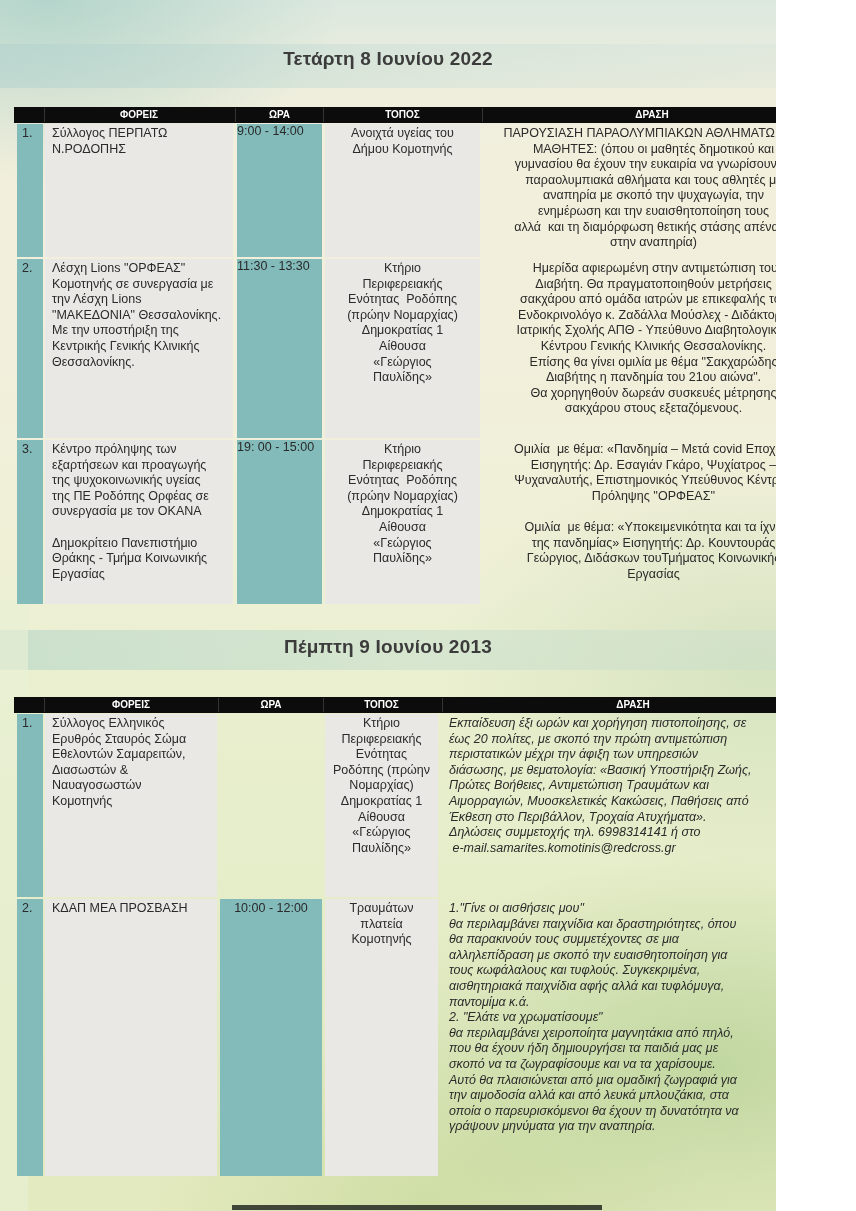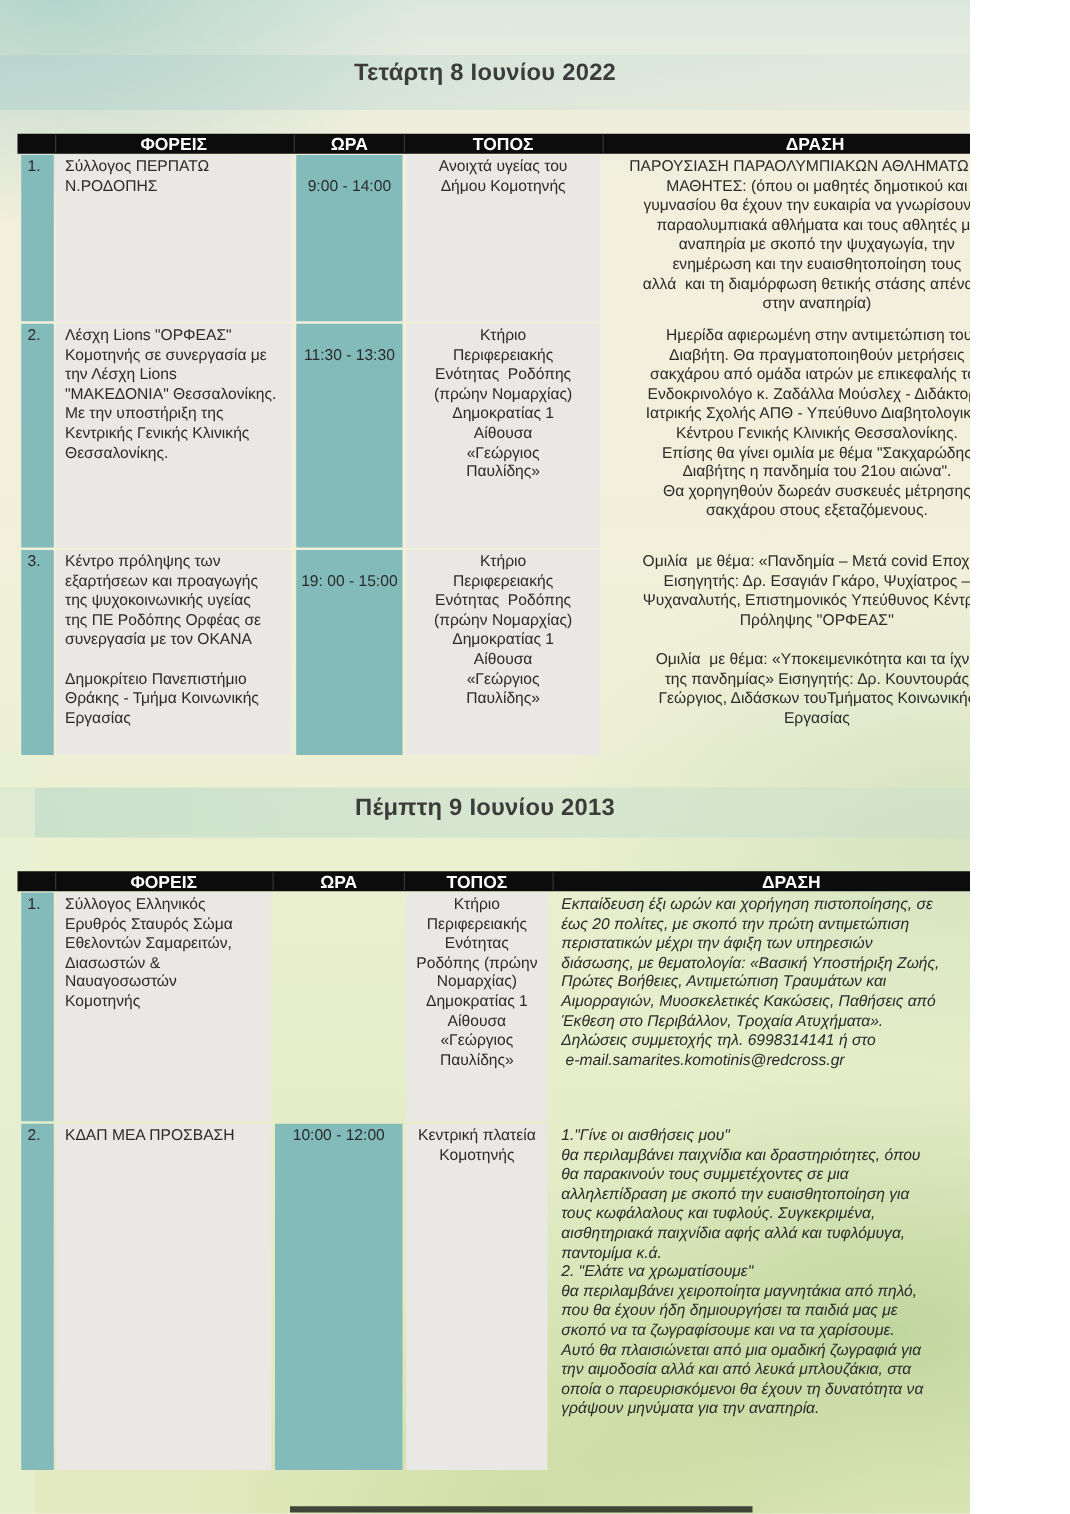--- a/index.html
+++ b/index.html
@@ -22,33 +22,33 @@
   .title { position:absolute; left:0; width:100%; text-align:center;
     font-size:19px; font-weight:600; color:#3c3c3c; letter-spacing:.2px; }
   .title1 { top:48px; }
   .title2 { top:636px; }
 
   .tbl { position:absolute; left:14px; width:806px; }
   .t1 { top:107px; } .t2 { top:697px; }
 
   .thead { position:relative; height:16px; background:#0c0c0c; margin-bottom:1px; }
   .th { position:absolute; top:0; height:16px; line-height:16px; color:#ffffff;
-    font-weight:bold; font-size:14px; text-align:center; }
+    font-weight:bold; font-size:10px; text-align:center; }
   .sep { position:absolute; top:1px; bottom:1px; width:1px; background:rgba(130,130,130,.35); }
 
   .row { position:relative; margin-bottom:2px; }
   .cell { position:absolute; top:0; bottom:0; box-sizing:border-box;
     font-size:12.5px; line-height:15.6px; color:#2a2a2a; white-space:pre-wrap; }
   .teal { background:#83bbbb; }
   .gray { background:#e9e8e5; }
 
   
   .t1 .c0 { left:3px;   width:26px;  padding:2px 0 0 5px; }
   .t1 .c1 { left:31px;  width:188px; padding:2px 6px 0 7px; }
-  .t1 .c2 { left:223px; width:85px;  text-align:center; padding-top:18px; }
+  .t1 .c2 { left:223px; width:85px;  padding-top:0; }
   .t1 .c3 { left:311px; width:155px; text-align:center; padding:2px 4px 0; }
   .t1 .c4 { left:470px; width:336px; padding:2px 0 0 3px;text-align:center; }
   .t1 .h0 { left:31px;  width:188px; } .t1 .h1 { left:223px; width:85px; }
   .t1 .h2 { left:311px; width:155px; } .t1 .h3 { left:470px; width:336px; }
   .t1 .s0 { left:30px; } .t1 .s1 { left:221px; } .t1 .s2 { left:309px; } .t1 .s3 { left:468px; }
   .t1 .r1 { height:133px; } .t1 .r2 { height:179px; } .t1 .r3 { height:164px; }
 
   
   .t2 .c0 { left:3px;   width:26px;  padding:2px 0 0 5px; }
   .t2 .c1 { left:31px;  width:172px; padding:2px 6px 0 7px; }
@@ -202,21 +202,21 @@
 Αιμορραγιών, Μυοσκελετικές Κακώσεις, Παθήσεις από
 Έκθεση στο Περιβάλλον, Τροχαία Ατυχήματα».
 Δηλώσεις συμμετοχής τηλ. 6998314141 ή στο
  e-mail.samarites.komotinis@redcross.gr</div>
     </div>
 
     <div class="row r2">
       <div class="cell c0 teal">2.</div>
       <div class="cell c1 gray">ΚΔΑΠ ΜΕΑ ΠΡΟΣΒΑΣΗ</div>
       <div class="cell c2 teal">10:00 - 12:00</div>
-      <div class="cell c3 gray">Κεντρική πλατεία
+      <div class="cell c3 gray">Τραυμάτων πλατεία
 Κομοτηνής</div>
       <div class="cell c4">1."Γίνε οι αισθήσεις μου"
 θα περιλαμβάνει παιχνίδια και δραστηριότητες, όπου
 θα παρακινούν τους συμμετέχοντες σε μια
 αλληλεπίδραση με σκοπό την ευαισθητοποίηση για
 τους κωφάλαλους και τυφλούς. Συγκεκριμένα,
 αισθητηριακά παιχνίδια αφής αλλά και τυφλόμυγα,
 παντομίμα κ.ά.
 2. "Ελάτε να χρωματίσουμε"
 θα περιλαμβάνει χειροποίητα μαγνητάκια από πηλό,

